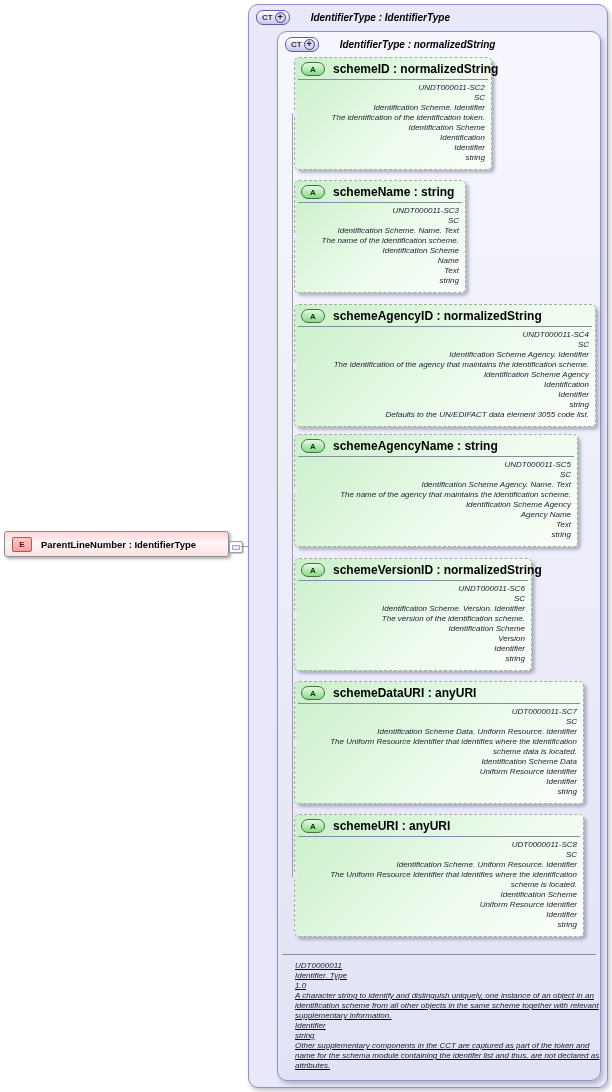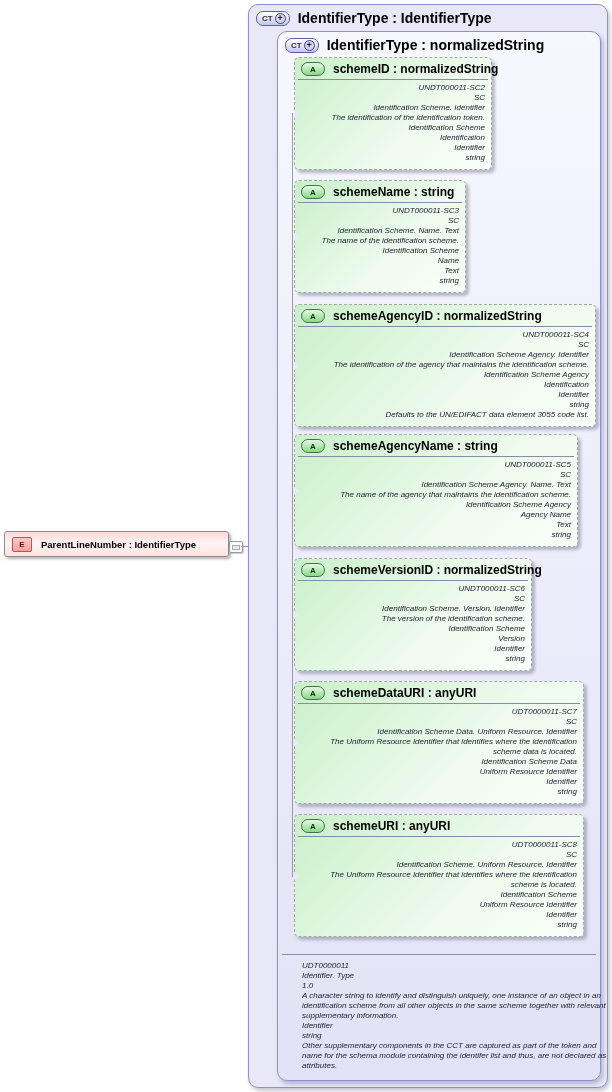--- a/index.html
+++ b/index.html
@@ -8,22 +8,22 @@
     font-family:"Liberation Sans", sans-serif;overflow:hidden;
   }
   
   .ct-box{
     position:absolute;border:1px solid #9191c9;border-radius:10px;
     box-shadow:2px 3px 4px rgba(90,90,120,.35);
   }
   .outer-ct{left:248px;top:4px;width:358px;height:1082px;background:#e8e8f9;}
   .inner-ct{left:28px;top:26px;width:322px;height:1048px;
     background:linear-gradient(to bottom,#f7f7ff,#e2e2f6);}
-  .ct-title{display:flex;align-items:center;gap:8px;padding:5px 0 0 7px;}
-  .ct-label{font-size:14px;font-weight:bold;color:#000;white-space:nowrap;}
+  .ct-title{display:flex;align-items:center;gap:21px;padding:5px 0 0 7px;}
+  .ct-label{font-size:10px;font-weight:bold;color:#000;white-space:nowrap;font-style:italic;}
   .badge-ct{
     display:inline-flex;align-items:center;gap:2px;height:13px;padding:0 3px 0 5px;
     border:1px solid #5c5ca8;border-radius:7px;
     background:linear-gradient(to bottom,#ffffff,#c6c6ec);
     font-size:8px;font-weight:bold;color:#333;
   }
   .cplus{
     display:inline-flex;align-items:center;justify-content:center;
     width:9px;height:9px;border:1px solid #44447a;border-radius:50%;
     background:#d4d4f2;font-size:9px;font-weight:bold;color:#222;line-height:1;
@@ -69,21 +69,21 @@
   }
   .badge-e{
     display:inline-flex;align-items:center;justify-content:center;
     width:18px;height:13px;border:1px solid #b05858;border-radius:2px;
     background:linear-gradient(to bottom,#ffc9c9,#f5a0a0);
     font-size:8px;font-weight:bold;color:#5a1010;
   }
   .element-label{font-size:9.5px;font-weight:bold;color:#000;white-space:nowrap;text-align:center;}
   
   .footer-sep{position:absolute;left:4px;width:314px;top:922px;height:1px;background:#8a8aa0;}
-  .type-doc{position:absolute;left:24px;top:929px;width:308px;}
+  .type-doc{position:absolute;left:17px;top:929px;width:308px;text-decoration:underline;}
 </style>
 </head>
 <body>
 
 <div class="element-box">
   <span class="badge-e">E</span>
   <span class="element-label">ParentLineNumber : IdentifierType</span>
 </div>
 <div class="handle">
   <span class="handle-bar"></span>

